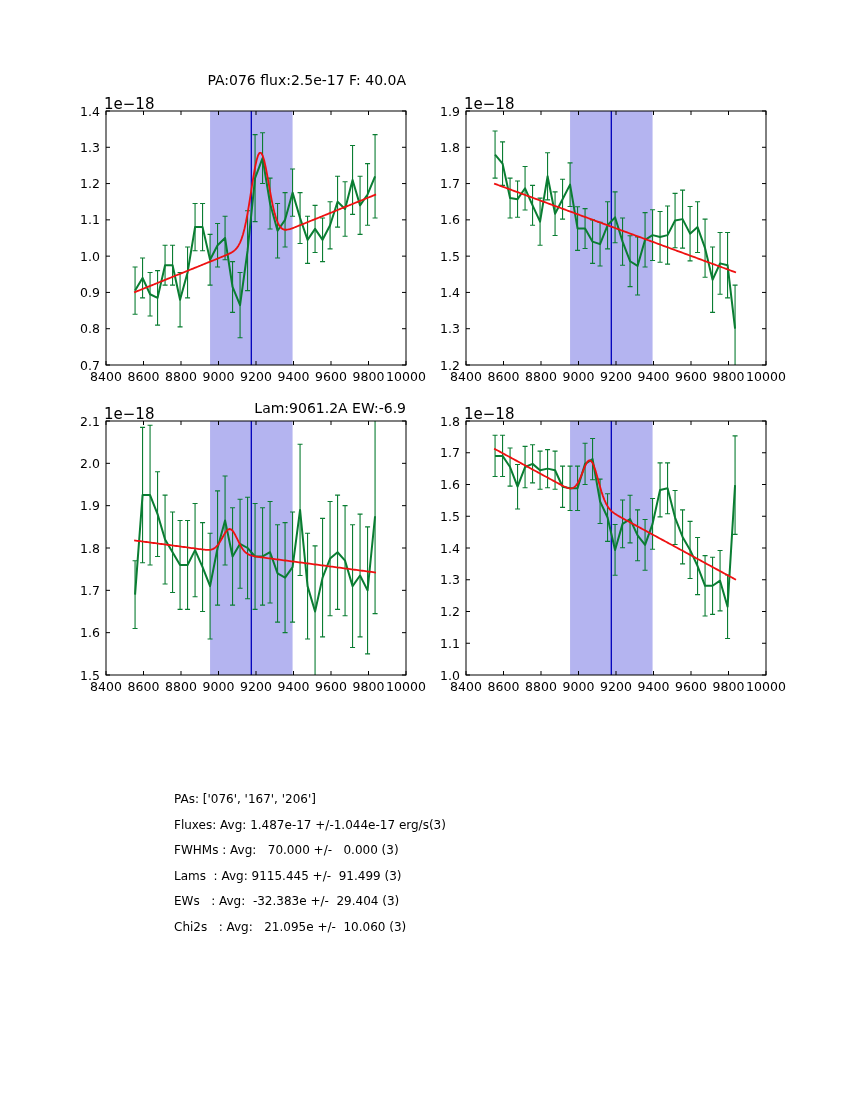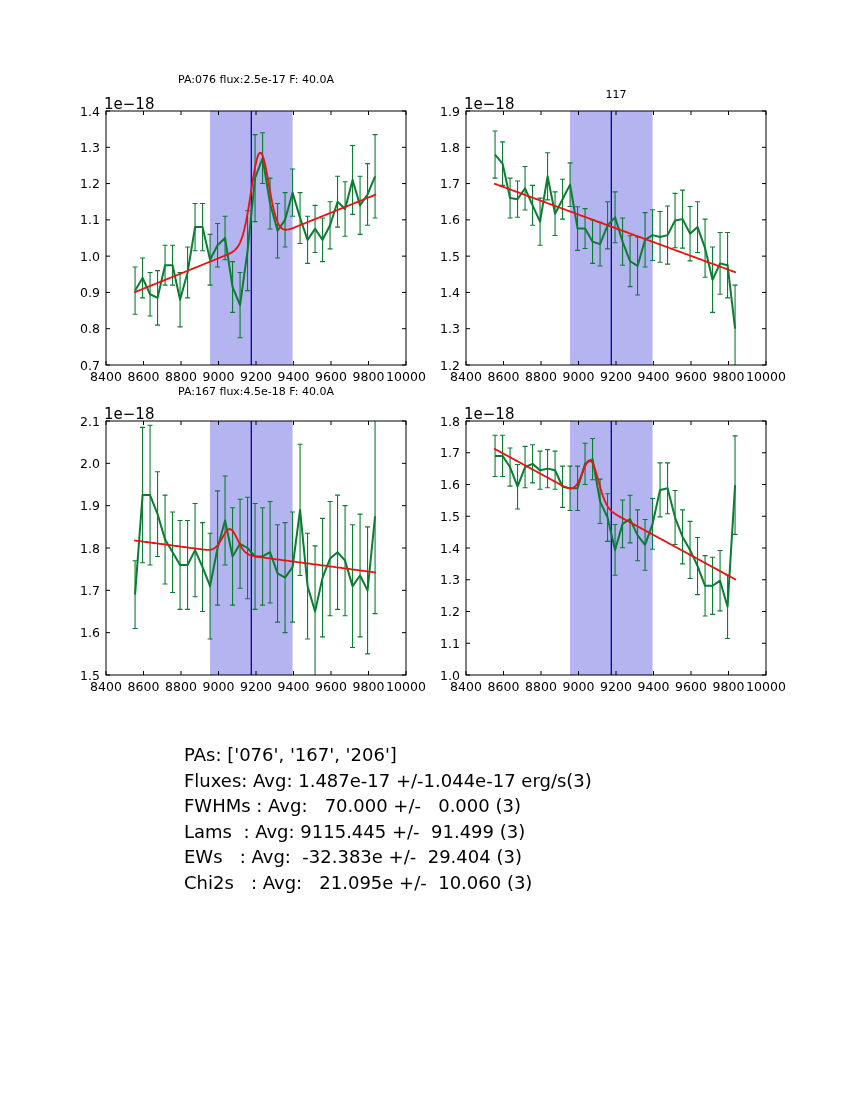--- a/index.html
+++ b/index.html
@@ -1,28 +1,28 @@
 <!DOCTYPE html>
 <html><head>
 <meta charset="utf-8">
 <style>
   html,body{margin:0;padding:0;background:#ffffff;}
   #figure{position:relative;width:850px;height:1100px;background:#ffffff;overflow:hidden;
           font-family:"DejaVu Sans", sans-serif;color:#000;}
   #plots{position:absolute;left:0;top:0;}
   #plots text{font-family:"DejaVu Sans", sans-serif;}
-  .t{position:absolute;width:300px;text-align:center;font-size:11px;line-height:16px;white-space:nowrap;}
+  .t{position:absolute;width:300px;text-align:right;font-size:14px;line-height:16px;white-space:nowrap;}
   #t0a{left:106px;top:72px}  #t0b{left:106px;top:88px}
   #t1 {left:466px;top:87px}
   #t2a{left:106px;top:384px} #t2b{left:106px;top:400px}
   #t3a{left:466px;top:384px} #t3b{left:466px;top:400px}
   .off{position:absolute;font-size:15px;}
   #o0{left:104px;top:95px}  #o1{left:464px;top:95px}
   #o2{left:104px;top:405px} #o3{left:464px;top:405px}
-  .sline{position:absolute;left:184px;font-size:18px;white-space:pre;}
+  .sline{position:absolute;left:174px;font-size:12px;white-space:pre;margin-top:48px;}
   #s0{top:744px} #s1{top:770px} #s2{top:795px} #s3{top:821px} #s4{top:846px} #s5{top:872px}
 </style>
 </head>
 <body>
 
 <div id="figure">
   <svg id="plots" width="850" height="1100">
       <g>
         <clipPath id="clip0">
           <rect x="106" y="111" width="300" height="254"></rect>
@@ -143,22 +143,21 @@
         <text x="460" y="584.25" text-anchor="end" font-size="12.5" fill="#000000">1.3</text>
         <text x="460" y="552.5" text-anchor="end" font-size="12.5" fill="#000000">1.4</text>
         <text x="460" y="520.75" text-anchor="end" font-size="12.5" fill="#000000">1.5</text>
         <text x="460" y="489" text-anchor="end" font-size="12.5" fill="#000000">1.6</text>
         <text x="460" y="457.25" text-anchor="end" font-size="12.5" fill="#000000">1.7</text>
         <text x="460" y="425.5" text-anchor="end" font-size="12.5" fill="#000000">1.8</text>
       </g>
     </svg>
 
   <div class="t" id="t0a">PA:076 flux:2.5e-17 F: 40.0A</div>
-  <div class="t" id="t1">117</div>
-  <div class="t" id="t2a">PA:167 flux:4.5e-18 F: 40.0A</div>
+  <div class="t" id="t2b">Lam:9061.2A EW:-6.9</div>
 
   <div class="off" id="o0">1e−18</div>
   <div class="off" id="o1">1e−18</div>
   <div class="off" id="o2">1e−18</div>
   <div class="off" id="o3">1e−18</div>
 
   <div class="sline" id="s0">PAs: ['076', '167', '206']</div>
   <div class="sline" id="s1">Fluxes: Avg: 1.487e-17 +/-1.044e-17 erg/s(3)</div>
   <div class="sline" id="s2">FWHMs : Avg:   70.000 +/-   0.000 (3)</div>
   <div class="sline" id="s3">Lams  : Avg: 9115.445 +/-  91.499 (3)</div>

